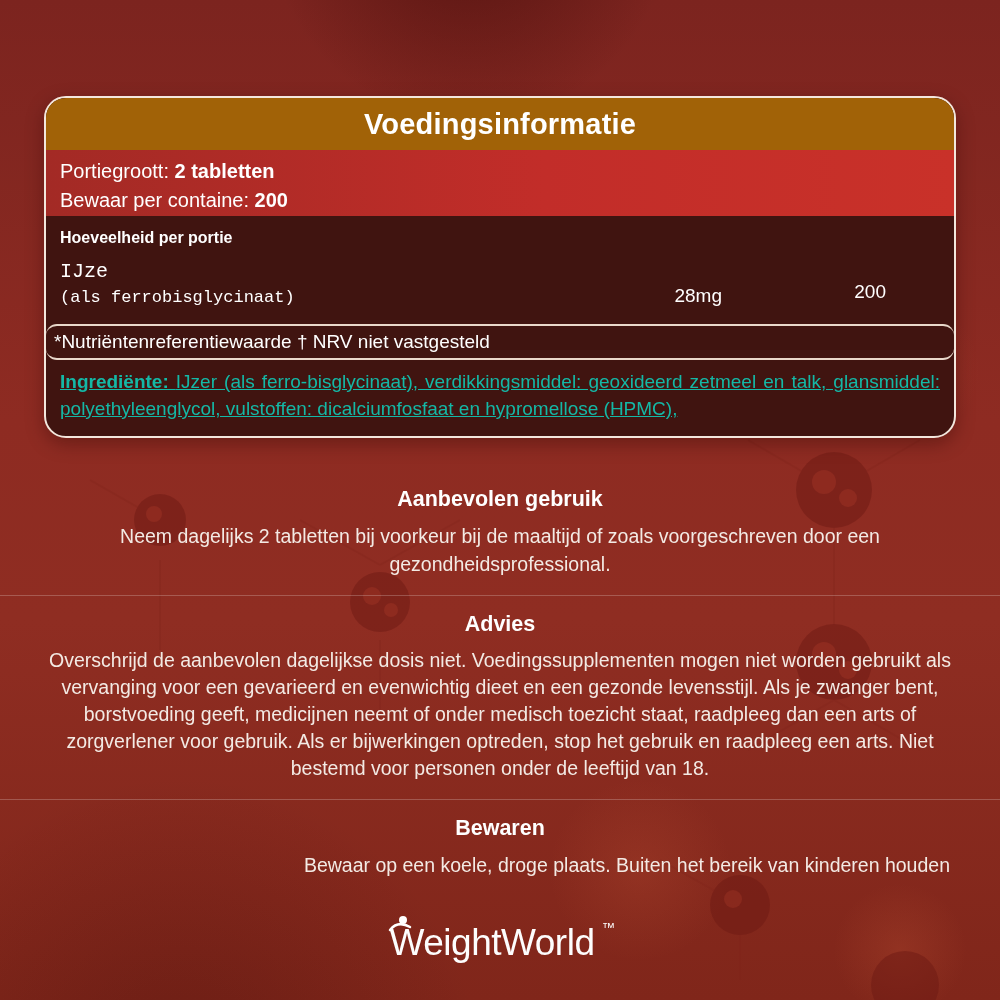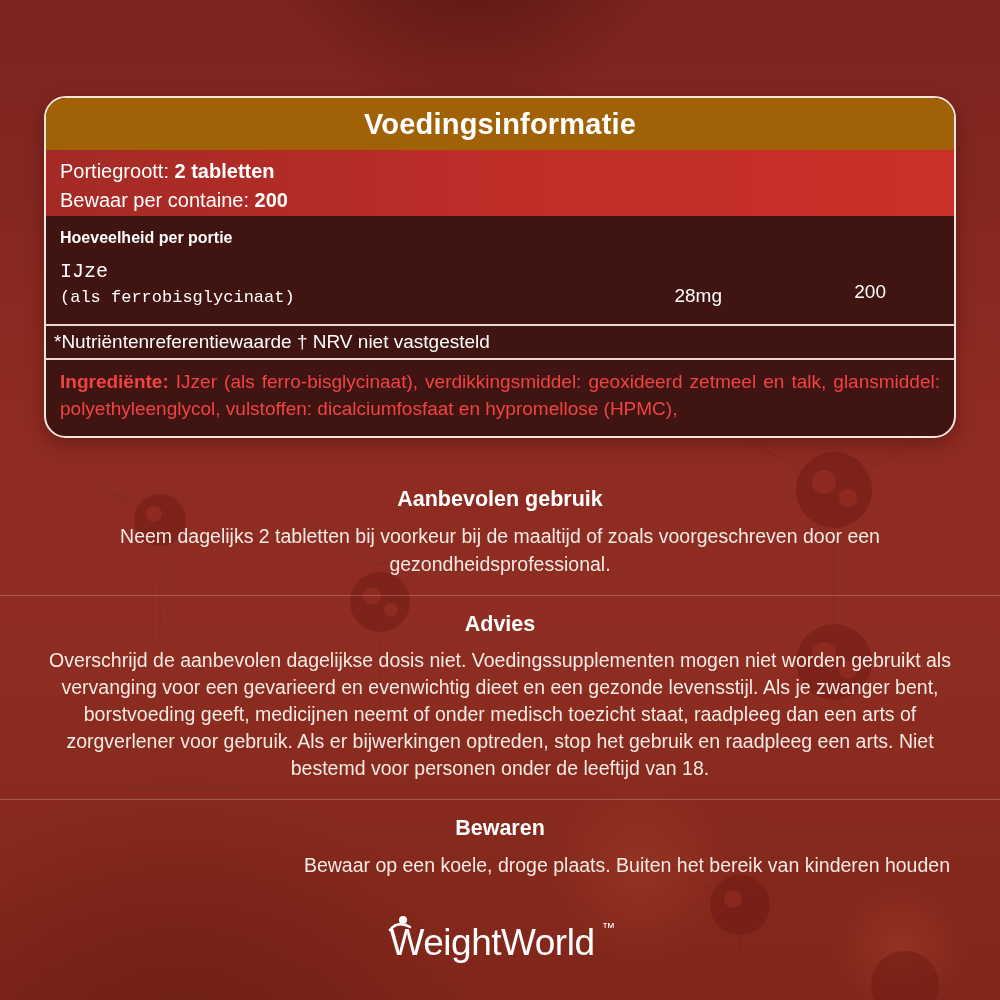--- a/index.html
+++ b/index.html
@@ -39,25 +39,26 @@
   .panel-body{padding:13px 14px 0;height:108px;box-sizing:border-box;}
   .amount-header{font-size:16px;font-weight:bold;margin:0 0 12px;}
   .nutrient-row{position:relative;height:52px;}
   .nutrient-name{font-size:20px;line-height:1.25;font-family:Liberation Mono, monospace;}
   .nutrient-form{font-size:17px;font-weight:normal;}
   .nutrient-amount{position:absolute;right:218px;bottom:4px;font-size:19px;}
   .nutrient-nrv{position:absolute;right:54px;bottom:8px;font-size:19px;}
   .footnote{
     border-top:2px solid #e9d8cb;border-bottom:2px solid #e9d8cb;
     padding:5px 8px;font-size:19px;height:36px;box-sizing:border-box;
-    display:flex;align-items:center;
+    display:flex;align-items:center;border-radius:11px;
   }
   .ingredients{
     padding:9px 14px;font-size:19px;line-height:1.42;text-align:justify;
-    color:#ef4444;
+    color:#14b8a6;
+    text-decoration:underline;
   }
 
   
   .lower{position:absolute;left:0;right:0;top:487px;text-align:center;color:#f3eae4;}
   .sec-heading{font-size:21.5px;font-weight:bold;margin:0 0 10px;color:#fff;}
   .sec-body{font-size:19.5px;line-height:28px;margin:0 auto;}
   .w-usage{max-width:856px;}
   .w-advice{max-width:936px;line-height:27px;}
   .w-storage{max-width:900px;text-align:right;}
   .divider{height:1px;background:rgba(255,255,255,0.22);margin:17px 0 16px;}

